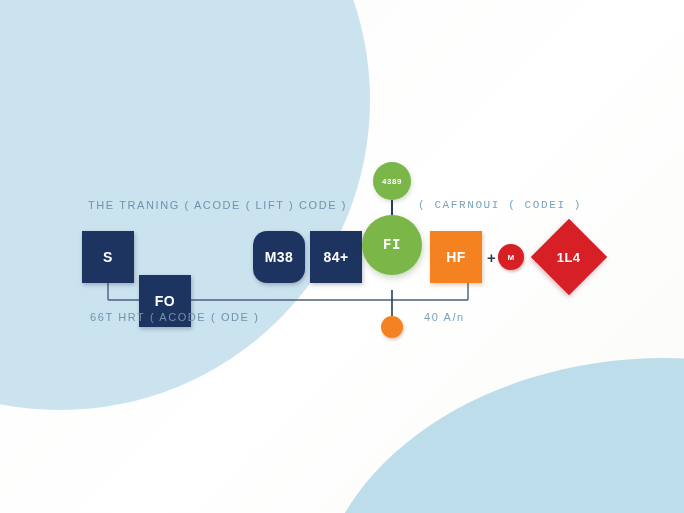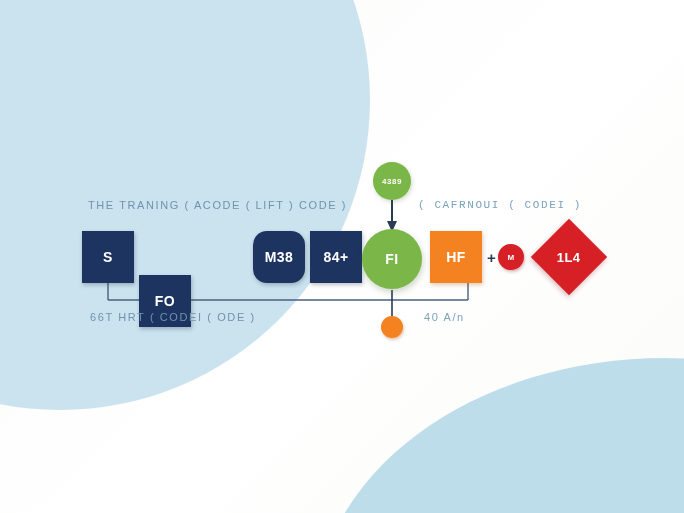--- a/index.html
+++ b/index.html
@@ -186,21 +186,21 @@
 
 
     <div class="node box" style="left:253px; top:231px;border-radius:14px;">
       <span>M38</span>
     </div>
 
     <div class="node box" style="left:310px; top:231px;">
       <span>84+</span>
     </div>
 
-    <div class="node circle circle-main" style="left:362px; top:229px;">
+    <div class="node circle circle-main" style="left:362px; top:215px;font-family:Liberation Mono, monospace;">
       <span>FI</span>
     </div>
 
     <div class="node box accent-orange" style="left:430px; top:231px;">
       <span>HF</span>
     </div>
 
     <div class="plus" style="left:487px; top:249px;">+</div>
 
     <div class="node circle circle-small-red" style="left:498px; top:244px;">
@@ -210,18 +210,18 @@
     <div class="plus" style="left:532px; top:249px;">+</div>
 
     <div class="node diamond" style="left:542px; top:230px;">
       <span class="diamond-label">1L4</span>
     </div>
 
     <div class="node circle circle-dot-orange" style="left:381px; top:316px;">
       <span></span>
     </div>
 
-    <div class="caption" style="left:90px; top:311px;">66T  HRT ( CODEI ( ODE )</div>
+    <div class="caption" style="left:90px; top:311px;">66T  HRT ( ACODE ( ODE )</div>
 
     <div class="caption right-side" style="left:424px; top:311px;">40  A/n</div>
 
   </div>
 </div>
 
 </body></html>

